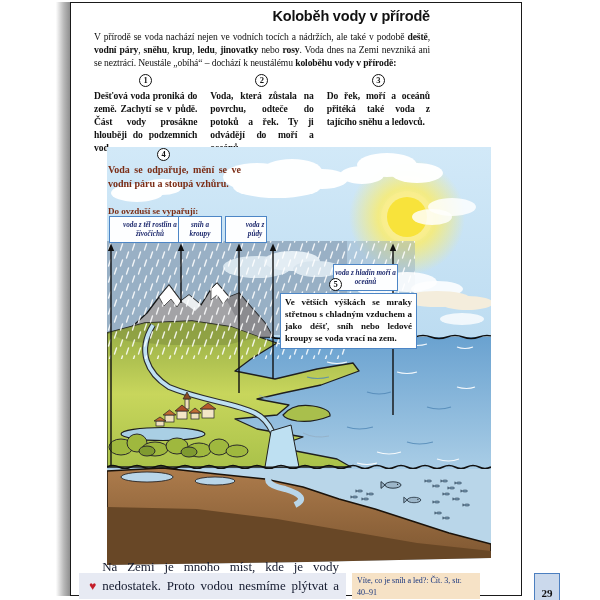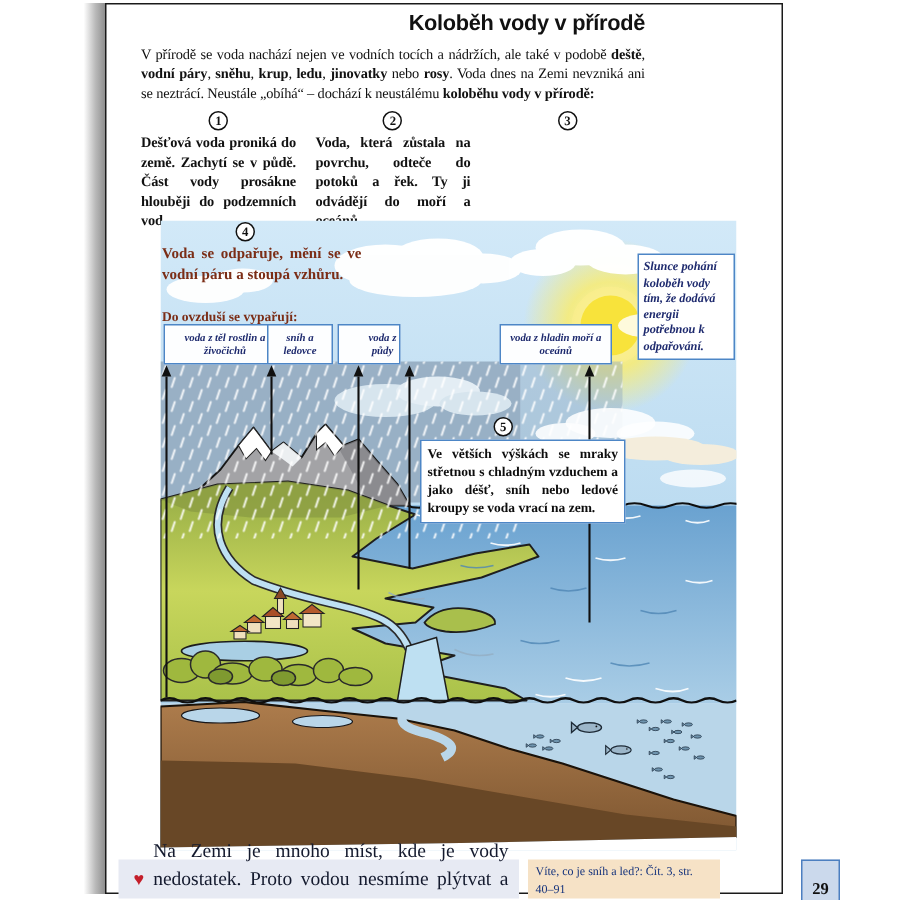--- a/index.html
+++ b/index.html
@@ -33,21 +33,21 @@
              color:#7b2d16; line-height:1.4; text-align:justify; }
   .sec4sub { position:absolute; left:1px;  top:59px; font-size:9px;  font-weight:bold; color:#7b2d16; }
 
   .evap { position:absolute; top:69px; height:27px; background:#fdfeff; border:1.5px solid #4d86c6;
           color:#1e2a6e; font-style:italic; font-weight:bold; font-size:7.2px; line-height:1.2;
           display:flex; align-items:center; justify-content:center; text-align:center; padding:1px; }
   .evap1 { left:2px;   width:82px; }
   .evap2 { left:71px;  width:44px; }
   .evap3 { left:118px; width:42px;padding-left:19px; }
   .evap4 { left:162px; width:61px; }
-  .evap5 { left:226px; width:75px; }
+  .evap5 { left:226px; width:65px;margin-top:48px; }
 
   .sunbox { position:absolute; left:318px; top:22px; width:65px; background:#fff;
             border:1.5px solid #4d86c6; color:#1e2a6e; font-style:italic; font-weight:bold;
             font-size:8.2px; line-height:1.28; padding:3px; }
 
   .sec5 { position:absolute; left:173px; top:146px; width:137px; background:#fff;
           border:1.5px solid #4d86c6; color:#0d0d0d; font-weight:bold; font-size:9px;
           line-height:1.32; padding:3px 4px; text-align:justify; }
 
   .notebox { position:absolute; left:8px; top:570px; width:267px; height:26px;
@@ -78,20 +78,21 @@
       <div class="step">
         <div class="badge">1</div>
         <div class="step-text">Dešťová voda proniká do země. Zachytí se v půdě. Část vody prosákne hlouběji do podzemních vod.</div>
       </div>
       <div class="step">
         <div class="badge">2</div>
         <div class="step-text">Voda, která zůstala na povrchu, odteče do potoků a řek. Ty ji odvádějí do moří a oceánů.</div>
       </div>
       <div class="step">
         <div class="badge">3</div>
+        <div class="step-text">Do řek, moří a oceánů přitéká také voda z tajícího sněhu a ledovců.</div>
       </div>
     </div>
 
     <div class="figure">
 
       <svg width="384" height="420" viewBox="0 0 384 420">
         <defs>
           <linearGradient id="skyG" x1="0" y1="0" x2="0" y2="1">
             <stop offset="0" stop-color="#d2e9f8"></stop>
               <stop offset="1" stop-color="#aed3ec"></stop>
@@ -274,25 +275,24 @@
           <line x1="286" y1="104" x2="286" y2="268"></line>
             <polygon points="282.8,104 289.2,104 286,96.5" stroke="none" fill="#101010"></polygon>
         </g>
       </svg>
 
       <div class="badge abs" style="left:50px; top:1px;">4</div>
       <div class="sec4">Voda se odpařuje, mění se ve vodní páru a stoupá vzhůru.</div>
       <div class="sec4sub">Do ovzduší se vypařují:</div>
 
       <div class="evap evap1">voda z těl rostlin a živočichů</div>
-      <div class="evap evap2">sníh a ledovce</div>
+      <div class="evap evap2">sníh a kroupy</div>
       <div class="evap evap3">voda z půdy</div>
       <div class="evap evap5">voda z hladin moří a oceánů</div>
 
-      <div class="sunbox">Slunce pohání koloběh vody tím, že dodává energii potřebnou k odpařování.</div>
 
       <div class="badge abs" style="left:222px; top:131px;">5</div>
       <div class="sec5">Ve větších výškách se mraky střetnou s chladným vzduchem a jako déšť, sníh nebo ledové kroupy se voda vrací na zem.</div>
     </div>
 
     <div class="notebox">
       <span class="heart">♥</span>
       <span class="notetext">Na Zemi je mnoho míst, kde je vody nedostatek. Proto vodou nesmíme plýtvat a znečišťovat ji.</span>
     </div>
     <div class="refsbox">

